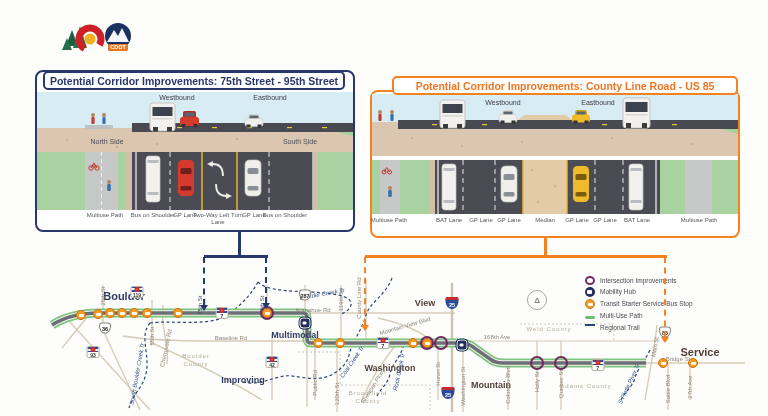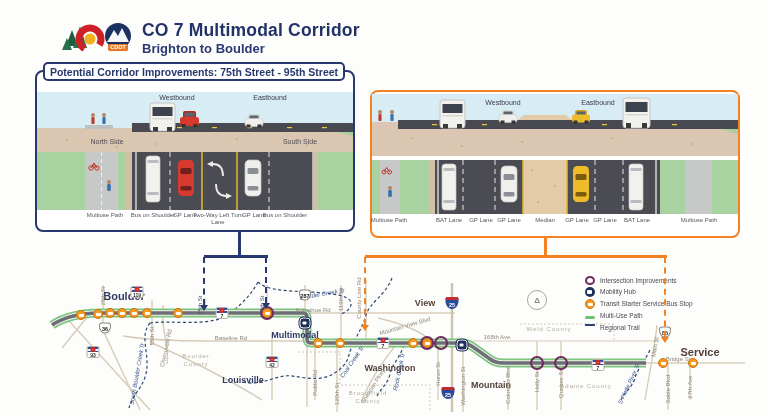--- a/index.html
+++ b/index.html
@@ -13,21 +13,21 @@
   .subtitle{position:absolute;left:142px;top:41px;font-size:13px;font-weight:bold;color:#2a3a74;}
   .tagline{position:absolute;left:362px;top:31px;width:372px;font-size:14.5px;font-weight:bold;
            font-style:italic;color:#f0762b;}
 
   
   .panel{position:absolute;background:#fff;border-radius:8px;}
   .panel.west{left:35px;top:70px;width:320px;height:162px;border:2px solid #27386e;}
   .panel.east{left:370px;top:90px;width:370px;height:148px;border:2px solid #f58220;}
   .panel-title{position:absolute;background:#fff;border-radius:5px;text-align:center;
                font-weight:bold;font-size:10.5px;line-height:16px;}
-  .panel-title.west{left:43px;top:62px;width:302px;height:19px;border:2px solid #27386e;color:#27386e;}
+  .panel-title.west{left:43px;top:71px;width:302px;height:19px;border:2px solid #27386e;color:#27386e;}
   .panel-title.east{left:392px;top:76px;width:346px;height:19px;border:2px solid #f58220;color:#ef7622;}
   .dirlabel{position:absolute;transform:translateX(-50%);font-size:7px;color:#3c3c46;}
   .sidelabel{position:absolute;transform:translateX(-50%);font-size:7px;color:#4c4c54;}
   .lane-lb{position:absolute;font-size:6px;line-height:6.5px;color:#55565e;text-align:center;}
 
   
   .conn{position:absolute;}
   .navy-s{background:#27386e;}
   .orange-s{background:#f58220;}
   .dash-v{width:0;border-left:2.5px dashed;}
@@ -99,22 +99,20 @@
     <path d="M6,34 L12,18 L18,34 Z" fill="#1e5e3e"></path>
     <path d="M13,36 L20,14 L27,36 Z" fill="#27714c"></path>
     <path d="M2,38 L7,26 L12,38 Z" fill="#27714c"></path>
     <circle cx="30" cy="27" r="11" fill="none" stroke="#cd2027" stroke-width="7" stroke-dasharray="52 18" transform="rotate(120 30 27)"></circle>
     <circle cx="30" cy="27" r="5.5" fill="#f2b01e"></circle>
     <circle cx="58" cy="24" r="13" fill="#1d3160"></circle>
     <path d="M47,30 L54,18 L58,24 L62,16 L69,30 Z" fill="#f4f6f9"></path>
     <rect x="48" y="32" width="20" height="7" rx="1.5" fill="#e87722"></rect>
     <text x="58" y="37.4" text-anchor="middle" font-size="5.5" font-weight="bold" fill="#fff" font-family="Liberation Sans, sans-serif">CDOT</text>
   </svg>
-  <div class="title">CO 7 Multimodal Corridor</div>
-  <div class="subtitle">Brighton to Boulder</div>
 
   <svg class="abs" id="map-roads" style="left:0;top:252px" width="768" height="164" viewBox="0 0 768 164">
     <g stroke="#d7ccb8" stroke-width="1.4" fill="none">
       <path d="M103,33 V81"></path>
         <path d="M70,70 L150,158"></path>
         <path d="M88,64 L62,96"></path>
         <path d="M103,78 L140,158"></path>
       <path d="M152,48 V93"></path>
         <path d="M163,53 C160,78 170,92 167,112"></path>
       <path d="M205,46 V61"></path>
@@ -181,21 +179,21 @@
         <span class="lg-lb">Multi-Use Path</span>
       </div>
       <div class="lg-row">
         <span class="lg-ic ic-trail"></span>
         <span class="lg-lb">Regional Trail</span>
       </div>
     </div>
     <div class="compass">Δ</div>
   <div class="city" style="left: 124px; top: 44px; font-size: 11px; color: rgb(47, 58, 99);">Boulder</div>
       <div class="city" style="left: 295px; top: 83px; font-size: 9px; color: rgb(47, 58, 99);">Multimodal</div>
-      <div class="city" style="left: 243px; top: 128px; font-size: 9px; color: rgb(47, 58, 99);">Louisville</div>
+      <div class="city" style="left: 243px; top: 128px; font-size: 9px; color: rgb(47, 58, 99);">Improving</div>
       <div class="city" style="left: 425px; top: 51px; font-size: 9px; color: rgb(84, 64, 58);">View</div>
       <div class="city" style="left: 390px; top: 116px; font-size: 9px; color: rgb(84, 64, 58);">Washington</div>
       <div class="city" style="left: 491px; top: 133px; font-size: 9px; color: rgb(84, 64, 58);">Mountain</div>
       <div class="city" style="left: 700px; top: 100px; font-size: 11px; color: rgb(84, 64, 58);">Service</div>
       <div class="county" style="left: 196px; top: 108px;">Boulder County</div>
       <div class="county" style="left: 368px; top: 145px;">Broomfield County</div>
       <div class="county" style="left: 549px; top: 78px;">Weld County</div>
       <div class="county" style="left: 586px; top: 135px;">Adams County</div>
       <div class="street" style="left: 103px; top: 44px; transform: translate(-50%, -50%) rotate(-90deg);">28th St</div>
       <div class="street" style="left: 152px; top: 84px; transform: translate(-50%, -50%) rotate(-90deg);">55th St</div>
@@ -507,20 +505,21 @@
       <rect x="201" y="72" width="16" height="36" rx="4.5" fill="#eebc2a"></rect>
       <rect x="203.5" y="80" width="11" height="6" rx="1.5" fill="#7a5c10"></rect>
       <rect x="203.5" y="98" width="11" height="4.5" rx="1.5" fill="#7a5c10"></rect>
     </g>
     <g>
       <rect x="257" y="70" width="14" height="46" rx="3" fill="#f2f1ed" stroke="#c6c6c6" stroke-width=".7"></rect>
       <rect x="258.5" y="74" width="11" height="3" fill="#b9bdc2"></rect>
         <rect x="258.5" y="106" width="11" height="3" fill="#b9bdc2"></rect>
     </g>
   </svg>
+  <div class="panel-title east">Potential Corridor Improvements: County Line Road - US 85</div>
   <div class="dirlabel" style="left:503px;top:99px">Westbound</div>
   <div class="dirlabel" style="left:598px;top:99px">Eastbound</div>
   <div class="lane-lb" style="left:361px;top:217px;width:56px">Multiuse Path</div>
   <div class="lane-lb" style="left:427px;top:217px;width:44px">BAT Lane</div>
   <div class="lane-lb" style="left:459px;top:217px;width:44px">GP Lane</div>
   <div class="lane-lb" style="left:487px;top:217px;width:44px">GP Lane</div>
   <div class="lane-lb" style="left:523px;top:217px;width:44px">Median</div>
   <div class="lane-lb" style="left:555px;top:217px;width:44px">GP Lane</div>
   <div class="lane-lb" style="left:583px;top:217px;width:44px">GP Lane</div>
   <div class="lane-lb" style="left:615px;top:217px;width:44px">BAT Lane</div>

